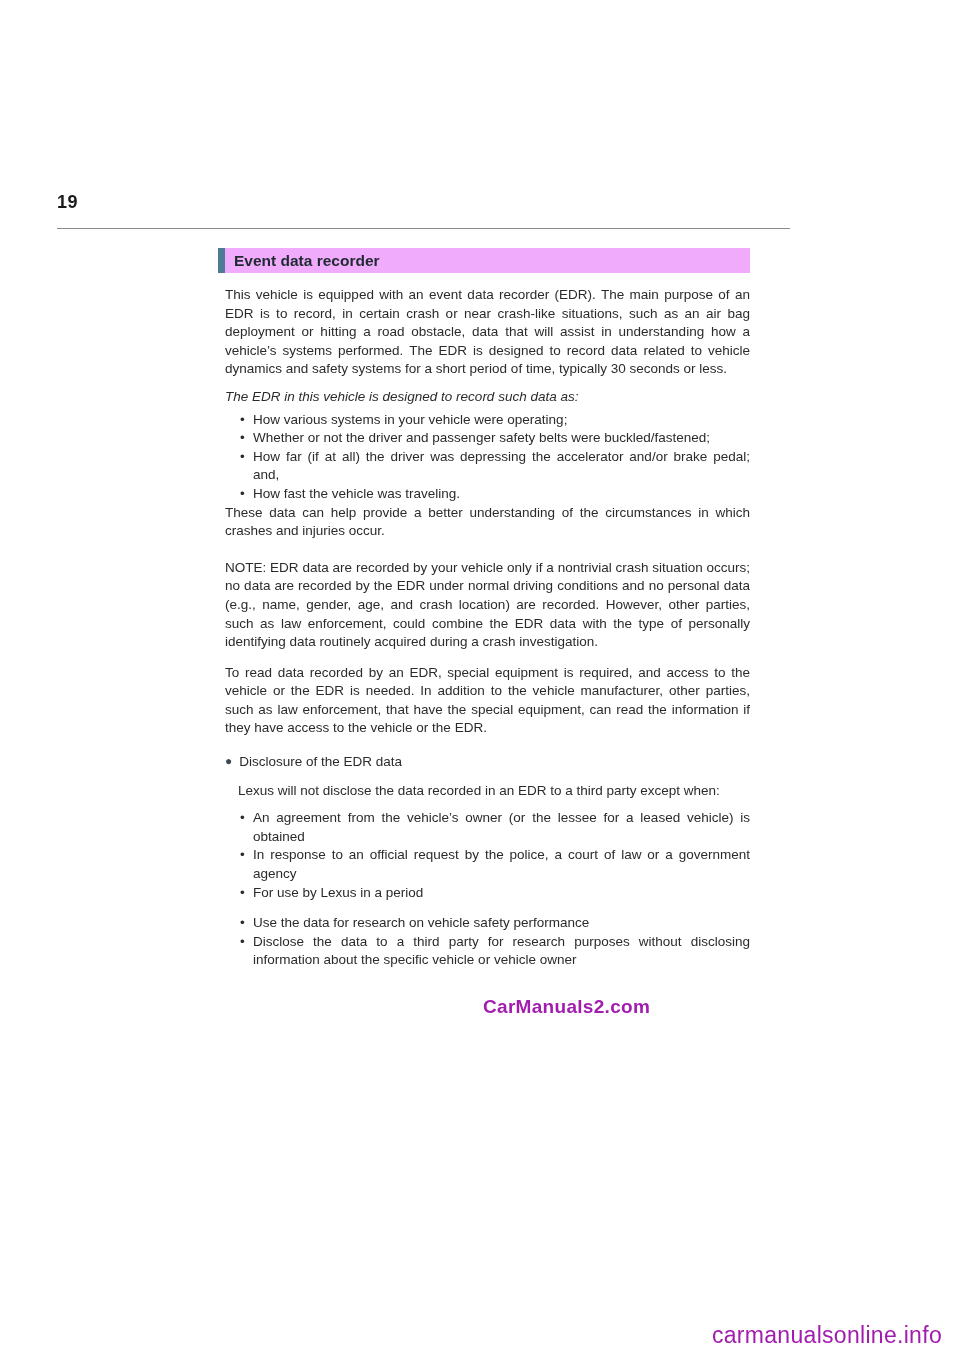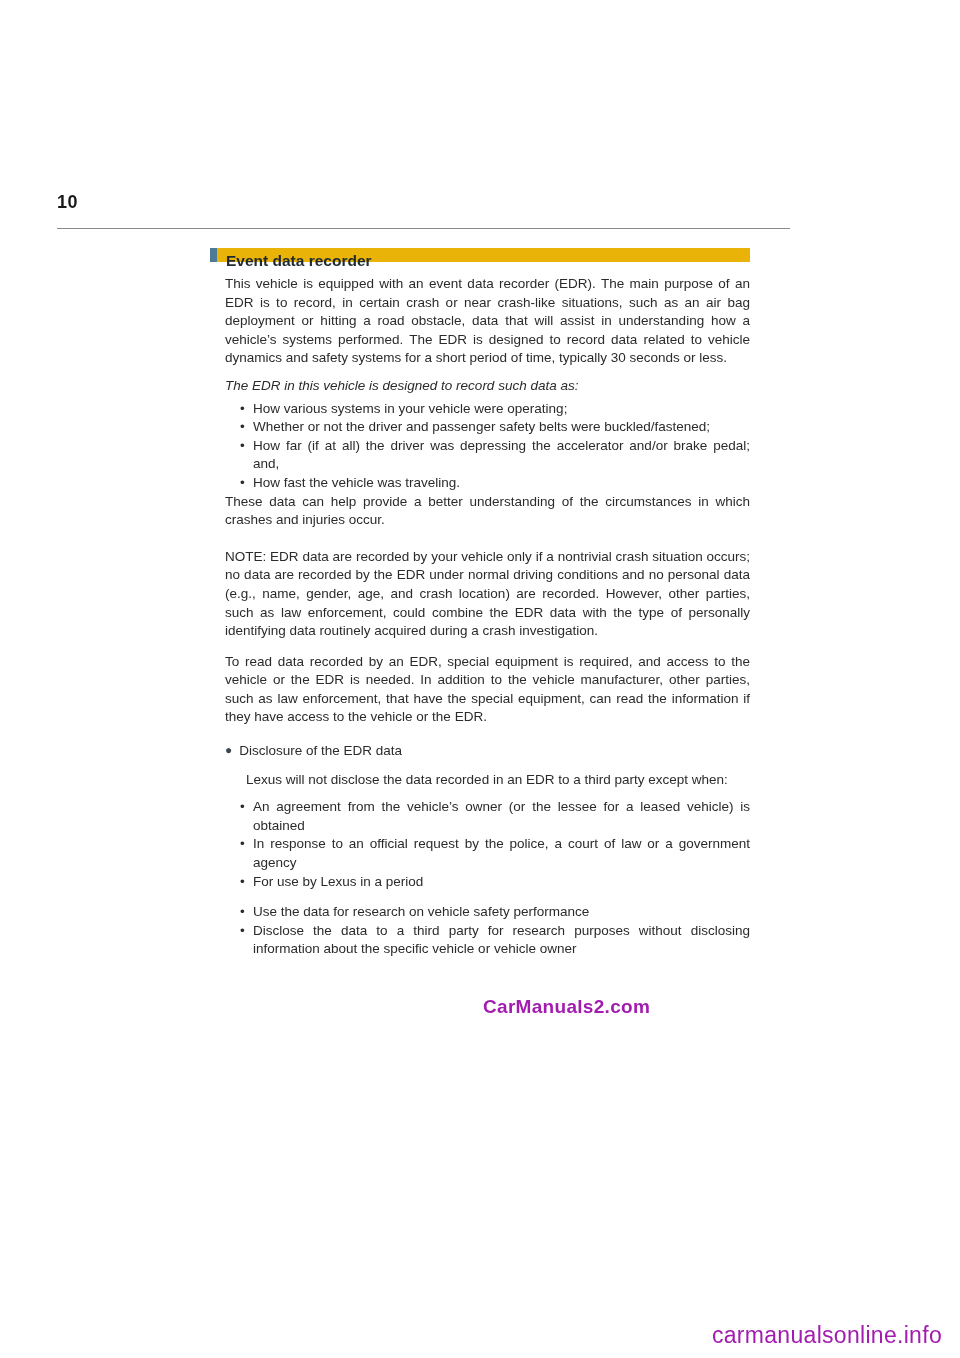--- a/index.html
+++ b/index.html
@@ -37,23 +37,24 @@
     left: 210px;
     top: 248px;
     width: 540px;
     font-size: 13.5px;
     line-height: 18.6px;
   }
 
   .section-header {
     display: flex;
     align-items: stretch;
-    background: #eab308;
-    height: 14px;
+    background: #f0abfc;
+    height: 25px;
     margin-bottom: 13px;
+    margin-left: 8px;
   }
   .section-accent-bar {
     width: 7px;
     background: #4d7a96;
     flex: 0 0 7px;
   }
   .section-title {
     font-size: 15.5px;
     font-weight: bold;
     color: #1f2a30;
@@ -91,21 +92,21 @@
     font-size: 13.5px;
   }
   .disclosure-heading .disc-marker {
     color: #3a4a52;
     font-size: 12px;
     margin-right: 7px;
     vertical-align: 1px;
   }
 
   .indent-block { margin-left: 28px; }
-  .indent-block .para { margin-left: 8px; }
+  .indent-block .para { margin-left: 0; }
 
   ul.bullets.sub {
     margin-left: 28px;
   }
   ul.bullets.sub li {
     padding-left: 15px;
   }
   ul.bullets.sub li .bullet-marker {
     left: 2px;
   }
@@ -130,21 +131,21 @@
     right: 18px;
     top: 1322px;
     font-size: 23px;
     color: #a21caf;
     letter-spacing: 0.3px;
   }
 </style>
 </head>
 <body>
 
-<div class="page-number">10</div>
+<div class="page-number">19</div>
 <div class="top-rule"></div>
 
 <div class="content">
 
   <div class="section-header">
     <span class="section-accent-bar"></span>
     <span class="section-title">Event data recorder</span>
   </div>
 
   <p class="para">This vehicle is equipped with an event data recorder (EDR). The main purpose of an EDR is to record, in certain crash or near crash-like situations, such as an air bag deployment or hitting a road obstacle, data that will assist in understanding how a vehicle’s systems performed. The EDR is designed to record data related to vehicle dynamics and safety systems for a short period of time, typically 30 seconds or less.</p>

